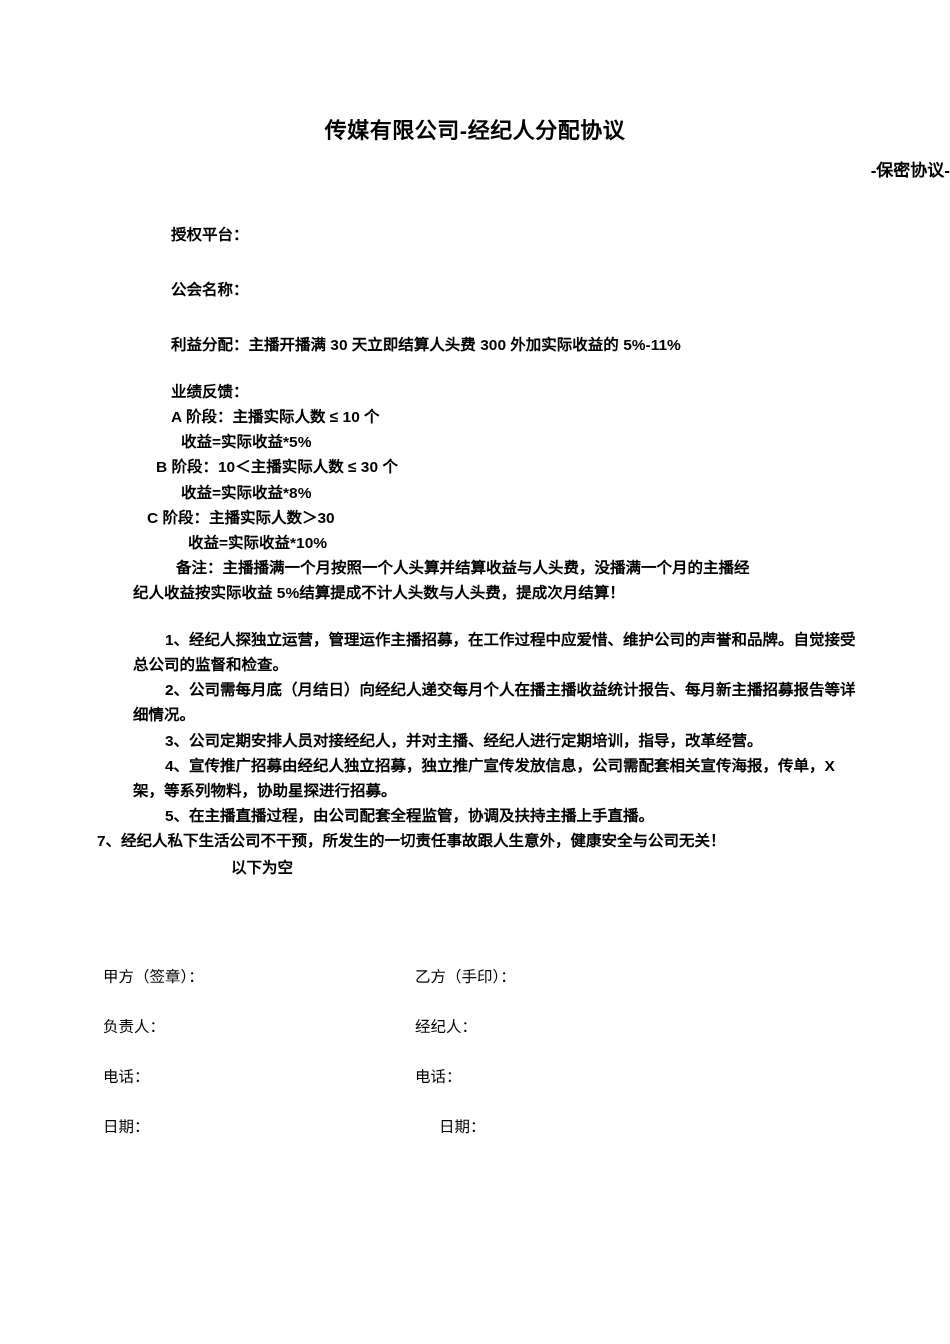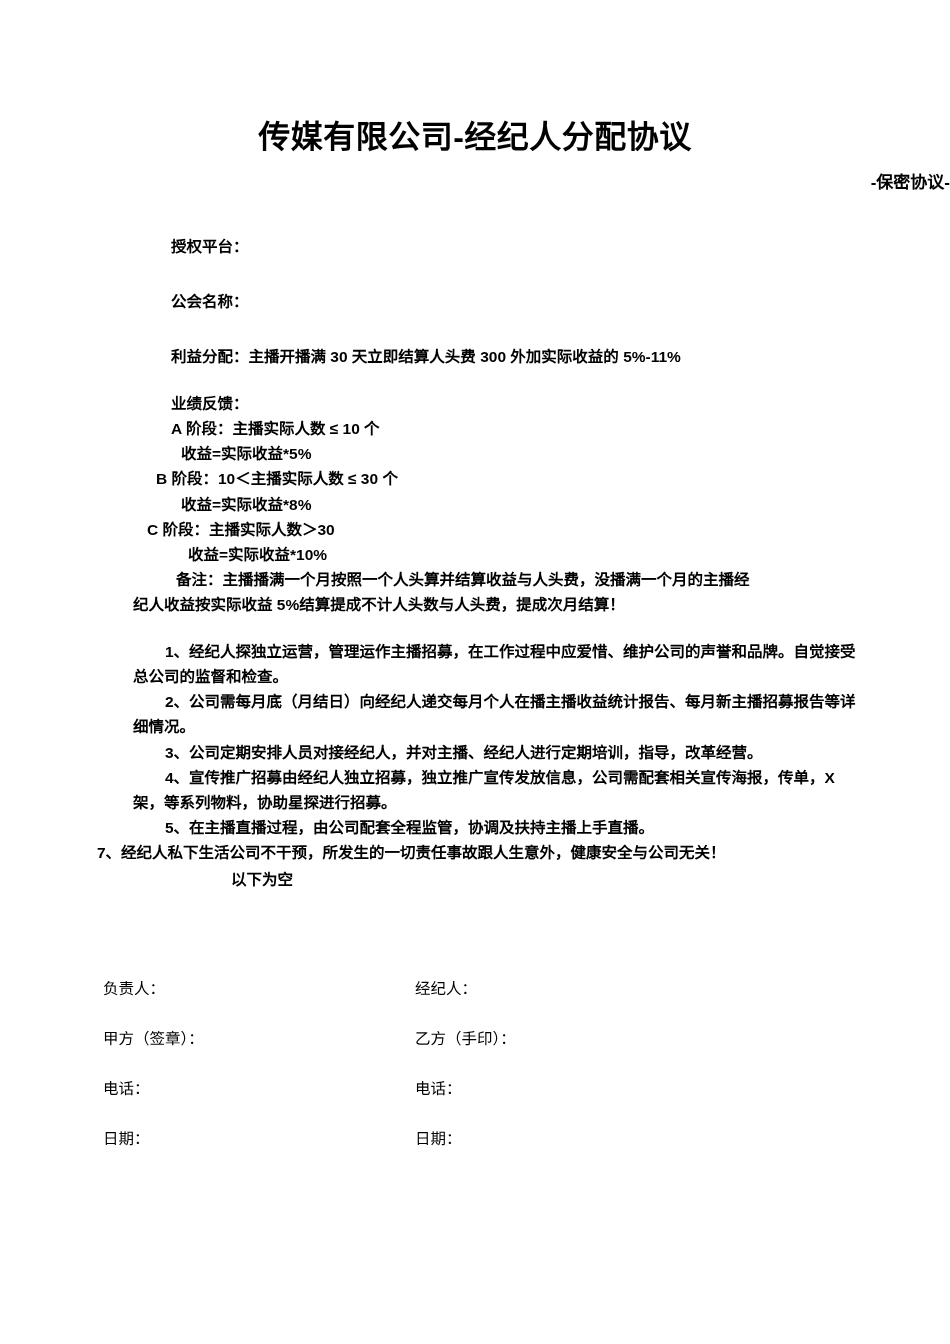--- a/index.html
+++ b/index.html
@@ -17,21 +17,21 @@
   }
   .page {
     position: relative;
     width: 950px;
     height: 1344px;
     box-sizing: border-box;
     padding: 0;
   }
   .doc-title {
     text-align: center;
-    font-size: 32px;
+    font-size: 22px;
     font-weight: bold;
     letter-spacing: 0.5px;
     margin: 0;
     padding-top: 118px;
     line-height: 1.2;
   }
   .doc-subtitle {
     text-align: right;
     font-size: 17px;
     font-weight: bold;
@@ -79,21 +79,21 @@
     display: flex;
     margin-bottom: 28px;
   }
   .sign-left {
     width: 312px;
     flex: 0 0 312px;
   }
   .sign-right {
     flex: 1 1 auto;
   }
-  .sign-row:last-child { margin-bottom: 0; }
+  .sign-row:last-child { margin-bottom: 0; gap: 24px; }
 </style>
 </head>
 <body>
 
 <div class="page">
 
   <h1 class="doc-title">传媒有限公司-经纪人分配协议</h1>
   <div class="doc-subtitle">-保密协议-</div>
 
   <div class="body-block">
@@ -126,26 +126,26 @@
     <div class="p ind-flush ind-para-first">5、在主播直播过程，由公司配套全程监管，协调及扶持主播上手直播。</div>
 
     <div class="p ind-flush" style="margin-left:-36px;">7、经纪人私下生活公司不干预，所发生的一切责任事故跟人生意外，健康安全与公司无关！</div>
 
     <div class="p blank-note">以下为空</div>
 
   </div>
 
   <div class="sign-area">
     <div class="sign-row">
+      <div class="sign-left">甲方（签章）：</div>
+      <div class="sign-right">乙方（手印）：</div>
+    </div>
+    <div class="sign-row">
       <div class="sign-left">负责人：</div>
       <div class="sign-right">经纪人：</div>
-    </div>
-    <div class="sign-row">
-      <div class="sign-left">甲方（签章）：</div>
-      <div class="sign-right">乙方（手印）：</div>
     </div>
     <div class="sign-row">
       <div class="sign-left">电话：</div>
       <div class="sign-right">电话：</div>
     </div>
     <div class="sign-row">
       <div class="sign-left">日期：</div>
       <div class="sign-right">日期：</div>
     </div>
   </div>

